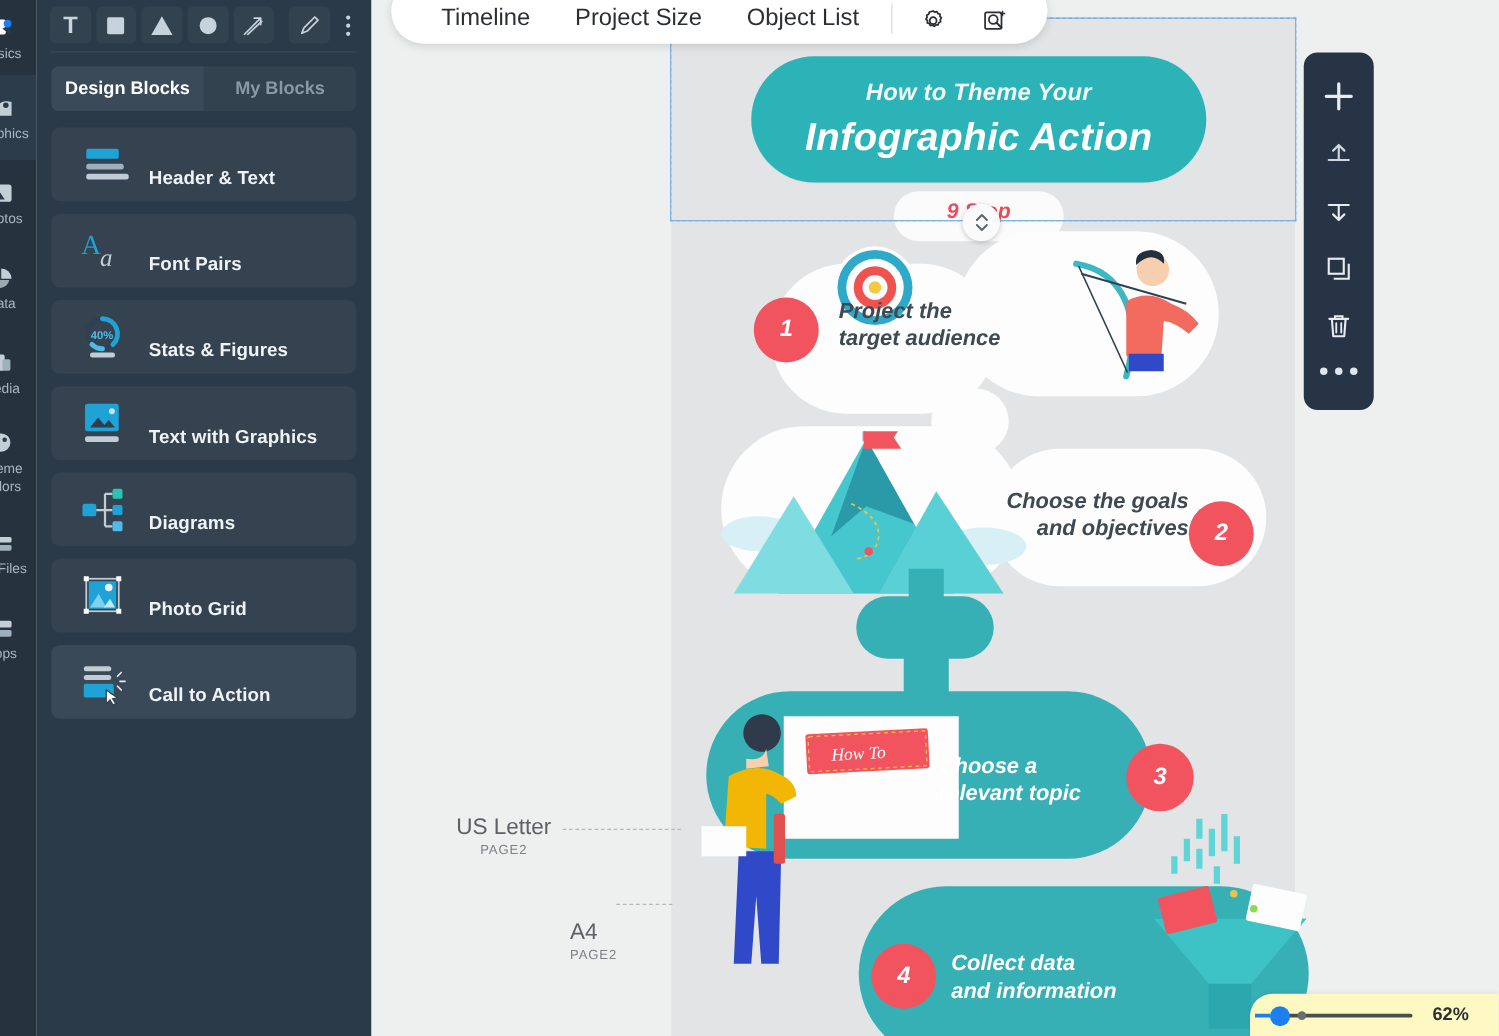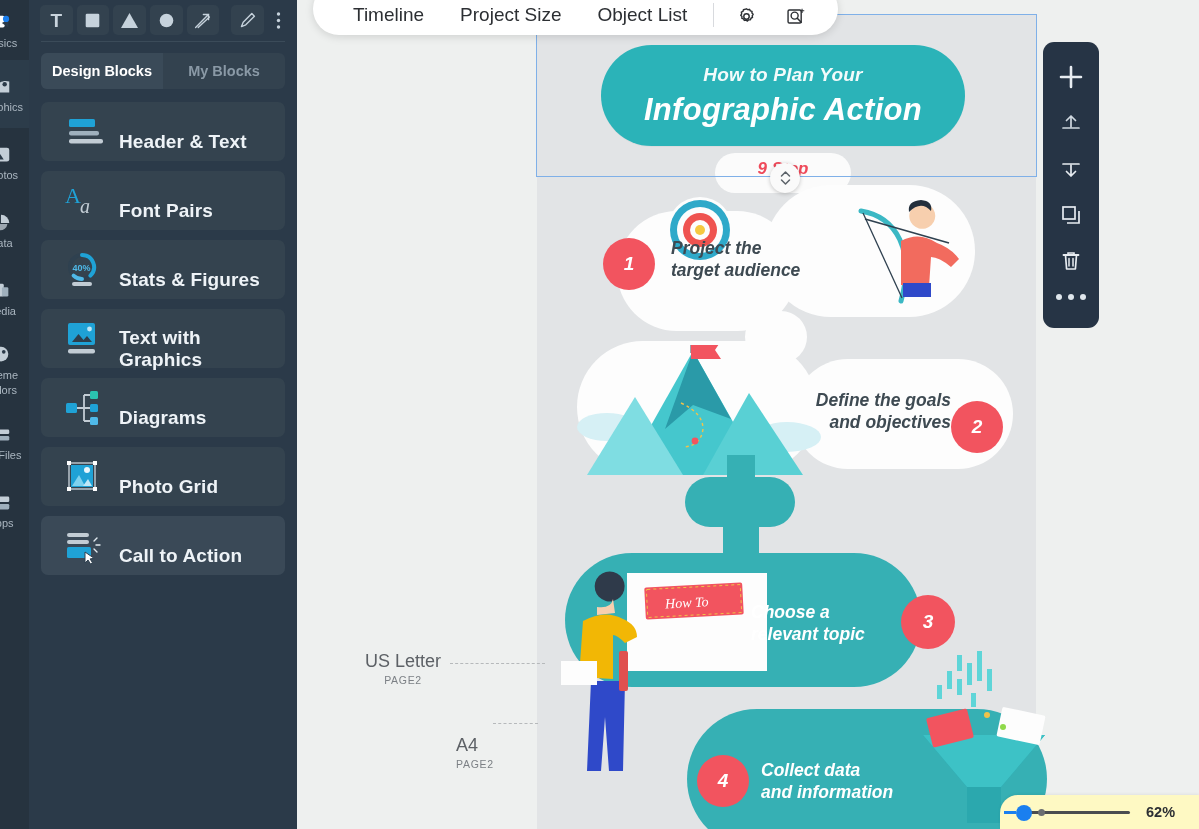--- a/index.html
+++ b/index.html
@@ -59,21 +59,21 @@
   .tab.active { color: #ffffff; background: #3a4a58; }
 
   .blocks { margin: 13px 12px 0 12px; display: flex; flex-direction: column; gap: 10px; }
   .block {
     height: 59px; border-radius: 7px; background: #34434f;
     display: flex; align-items: center; gap: 14px; padding-left: 22px;
     cursor: pointer;
   }
   .block.hover { background: #3a4957; }
   .block-ico { width: 42px; height: 40px; flex: none; position: relative; }
-  .block-lbl { font-size: 19px; color: #eef3f7; font-weight: 600; letter-spacing: .1px; margin-top: 21px;}
+  .block-lbl { font-size: 15px; color: #eef3f7; font-weight: 600; letter-spacing: .1px; margin-top: 21px;}
 
   
   .canvas {
     position: absolute; left: 297px; top: 0; right: 0; bottom: 0;
     background: #eef0ef; overflow: hidden;
   }
   .page {
     position: absolute; left: 240px; top: 15px; width: 499px; height: 880px;
     background: #e2e4e6;
   }
@@ -403,21 +403,21 @@
 
     </div>
   </div>
 
   <div class="canvas">
 
     <div class="page">
       <div class="art">
 
         <div class="hdr-pill">
-          <div class="hdr-sub">How to Plan Your</div>
+          <div class="hdr-sub">How to Theme Your</div>
           <div class="hdr-title">Infographic Action</div>
         </div>
         <div class="step-badge">
           <span>9 Step</span>
         </div>
 
         <div class="s-white" style="left:80px; top:196px; width:180px; height:120px; border-radius:60px 60px 60px 60px;"></div>
         <div class="s-white" style="left:228px; top:170px; width:210px; height:132px; border-radius:66px;"></div>
 
         <svg style="position:absolute;left:128px;top:180px;" width="70" height="70" viewBox="0 0 70 70">
@@ -457,21 +457,21 @@
           <path d="M120 6 L190 130 H50 Z" fill="#45c7cd"></path>
           <path d="M120 6 L158 74 L120 60 L92 84 Z" fill="#2a9aa8"></path>
           <path d="M62 52 L110 130 H14 Z" fill="#7fdde2"></path>
           <path d="M176 48 L230 130 H130 Z" fill="#59d0d4"></path>
           <path d="M118 8 V-6" stroke="#9aa6ad" stroke-width="2"></path>
           <path d="M118 -4 h30 l-6 9 6 9 h-30 z" fill="#f2545f"></path>
           <path d="M108 58 q22 10 22 26 q-2 16 -18 18" stroke="#f0c24a" stroke-width="1.4" fill="none" stroke-dasharray="3 3"></path>
           <circle cx="122" cy="96" r="3.4" fill="#f2545f"></circle>
         </svg>
         <div class="cap dark" style="left:264px; top:374px; width:150px; text-align:right;">
-          <span>Define the goals</span><br>
+          <span>Choose the goals</span><br>
           <span>and objectives</span>
         </div>
         <div class="num" style="left:414px; top:386px; width:52px; height:52px;">
           <span>2</span>
         </div>
 
         <div class="s-teal" style="left:190px; top:440px; width:28px; height:66px;"></div>
         <div class="s-teal" style="left:148px; top:462px; width:110px; height:50px; border-radius:25px;"></div>
         <div class="s-teal" style="left:186px; top:500px; width:36px; height:60px;"></div>
 

